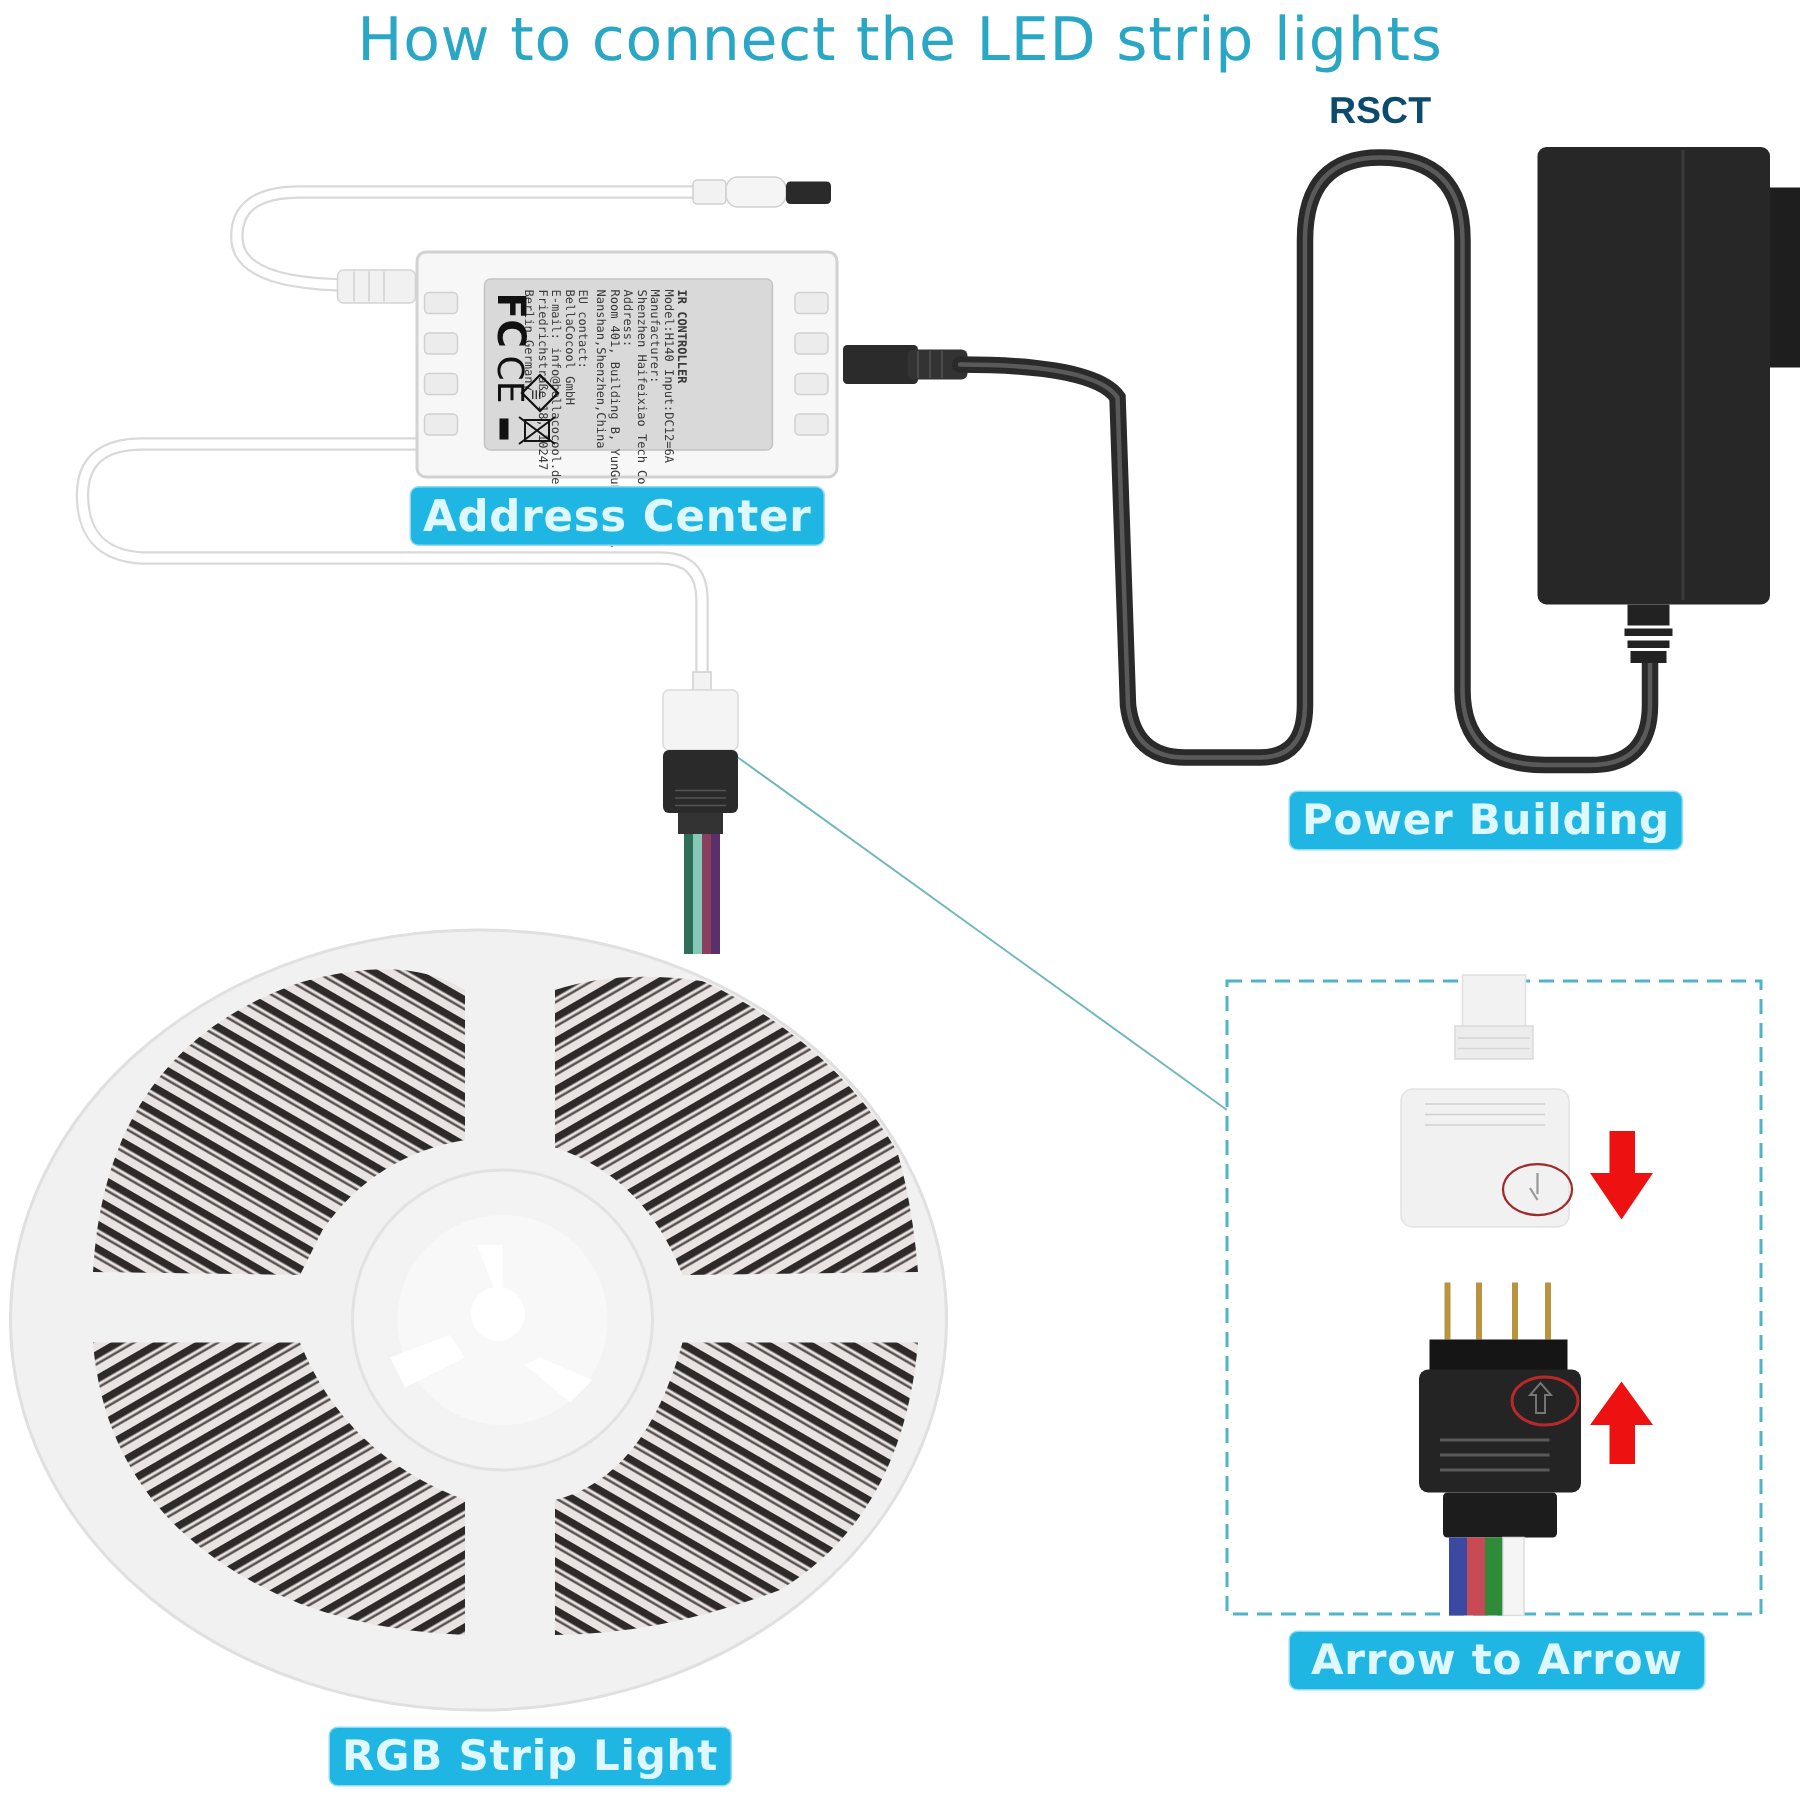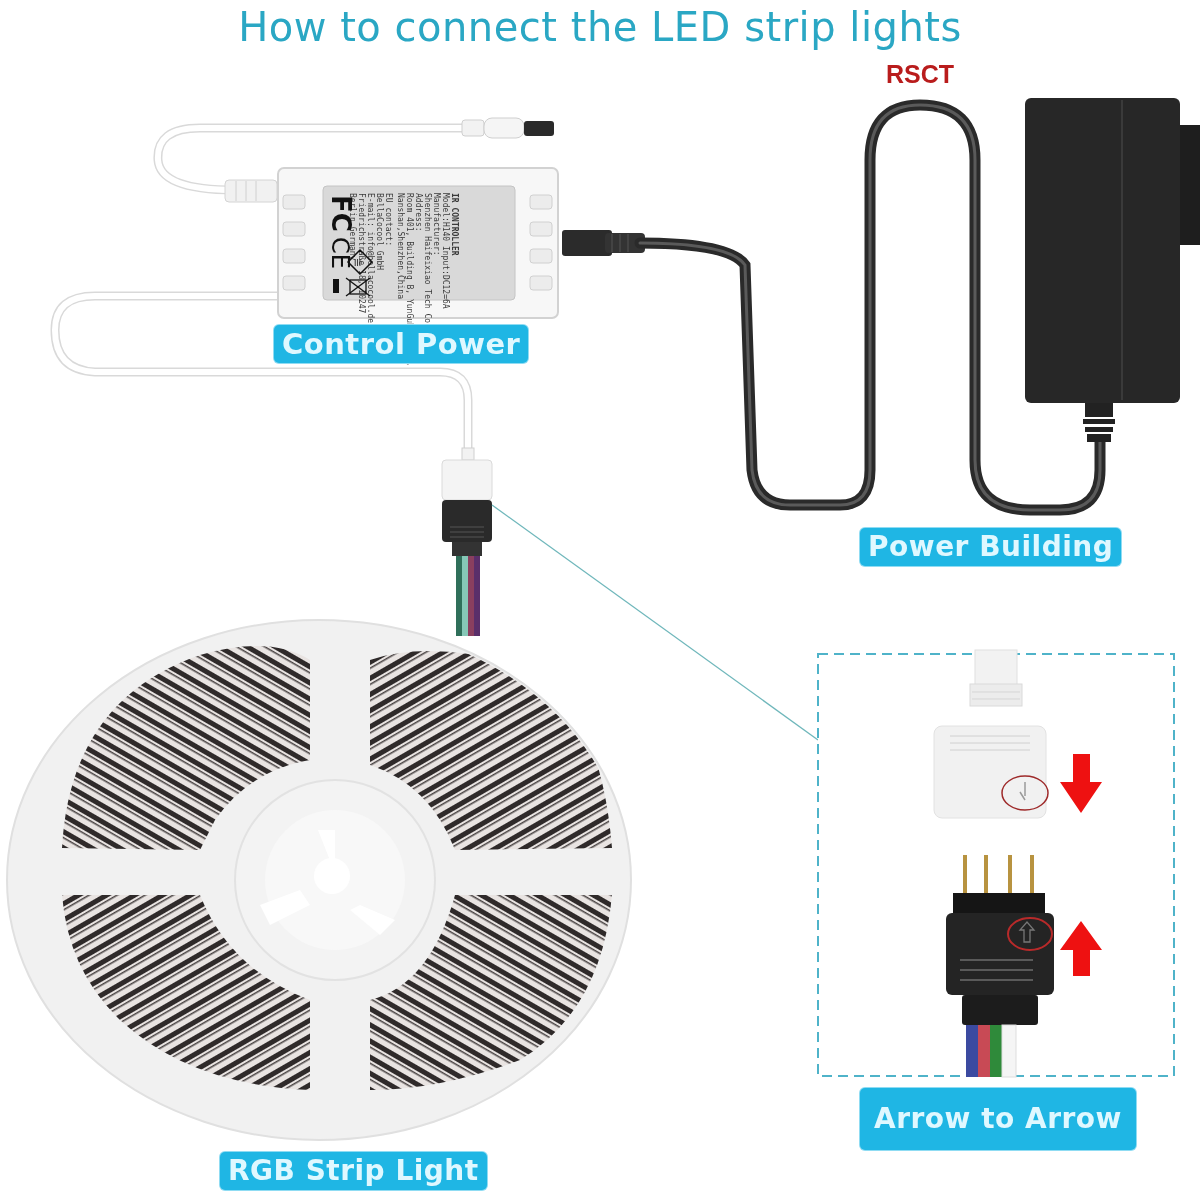--- a/index.html
+++ b/index.html
@@ -1,19 +1,19 @@
 <!DOCTYPE html>
 <html><head>
 <meta charset="utf-8">
 <style>
   html, body { margin:0; padding:0; background:#ffffff; }
   body { width:1200px; height:1200px; position:relative; overflow:hidden; font-family:"DejaVu Sans", sans-serif; }
   .abs { position:absolute; }
   .title { left:0; top:4px; width:1300px; text-align:center; font-size:40px; color:#2aa7c4; letter-spacing:0.5px; font-family:"DejaVu Sans", sans-serif; transform:translateX(-50px); }
-  .brand { left:886px; top:60px; font-size:25px; font-weight:bold; color:#b91c1c; font-family:"Liberation Sans", sans-serif; }
+  .brand { left:886px; top:60px; font-size:25px; font-weight:bold; color:#0c4a6e; font-family:"Liberation Sans", sans-serif; }
   .tag { background:#1fb6e4; color:#dff8ff; font-weight:bold; border-radius:5px; font-size:30px; line-height:40px; padding:0 8px; white-space:nowrap; font-family:"DejaVu Sans", sans-serif; letter-spacing:0.5px; box-shadow:0 0 0 1px #8fdcf3; }
   svg { position:absolute; left:0; top:0; }
   .label-text { font-family:"DejaVu Sans Mono", monospace; }
 </style>
 </head>
 <body>
 
 <div class="abs title">How to connect the LED strip lights</div>
 <div class="abs brand">RSCT</div>
 
@@ -198,16 +198,16 @@
       <rect x="966" y="1025" width="12" height="52" fill="#3b4aa0"></rect>
       <rect x="978" y="1025" width="12" height="52" fill="#c84a55"></rect>
       <rect x="990" y="1025" width="12" height="52" fill="#2f8a3a"></rect>
       <rect x="1002" y="1025" width="14" height="52" fill="#f5f5f5" stroke="#ddd"></rect>
     </g>
 
     <polygon points="1081,921 1102,950 1090,950 1090,976 1073,976 1073,950 1060,950" fill="#ee1111"></polygon>
   </g>
 </svg>
 
-<div class="abs tag" style="left:274px; top:325px; font-size:29px; line-height:38px;">Control Power</div>
+<div class="abs tag" style="left:274px; top:325px; font-size:29px; line-height:38px;">Address Center</div>
 <div class="abs tag" style="left:860px; top:528px; font-size:28px; line-height:38px;">Power Building</div>
-<div class="abs tag" style="left:860px; top:1088px; font-size:28px; line-height:38px; padding:12px 14px;">Arrow to Arrow</div>
+<div class="abs tag" style="left:860px; top:1088px; font-size:28px; line-height:38px; padding:0 14px;">Arrow to Arrow</div>
 <div class="abs tag" style="left:220px; top:1152px; font-size:28px; line-height:38px;">RGB Strip Light</div>
 
 </body></html>

